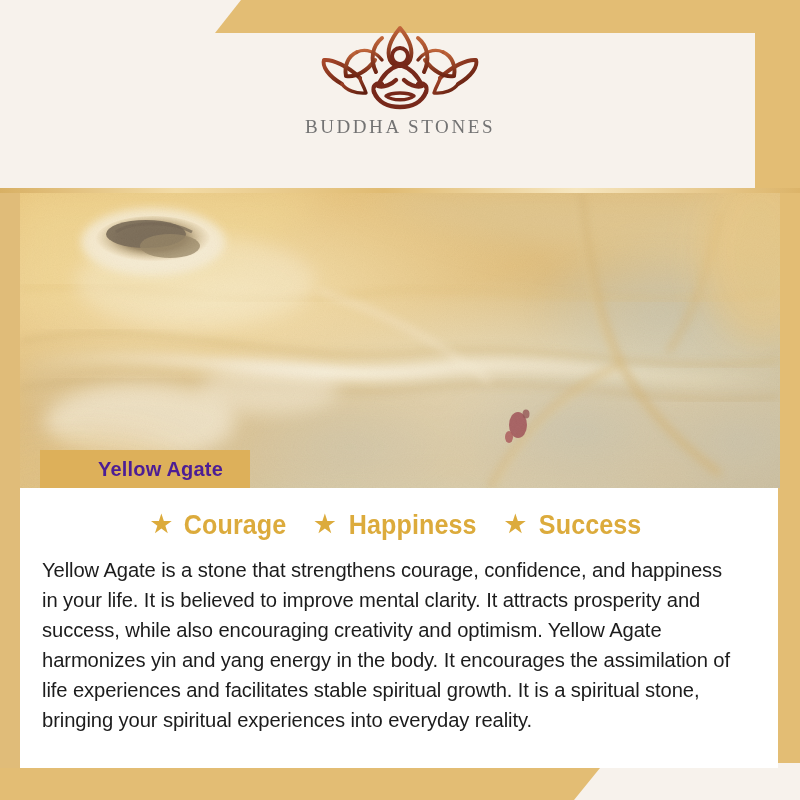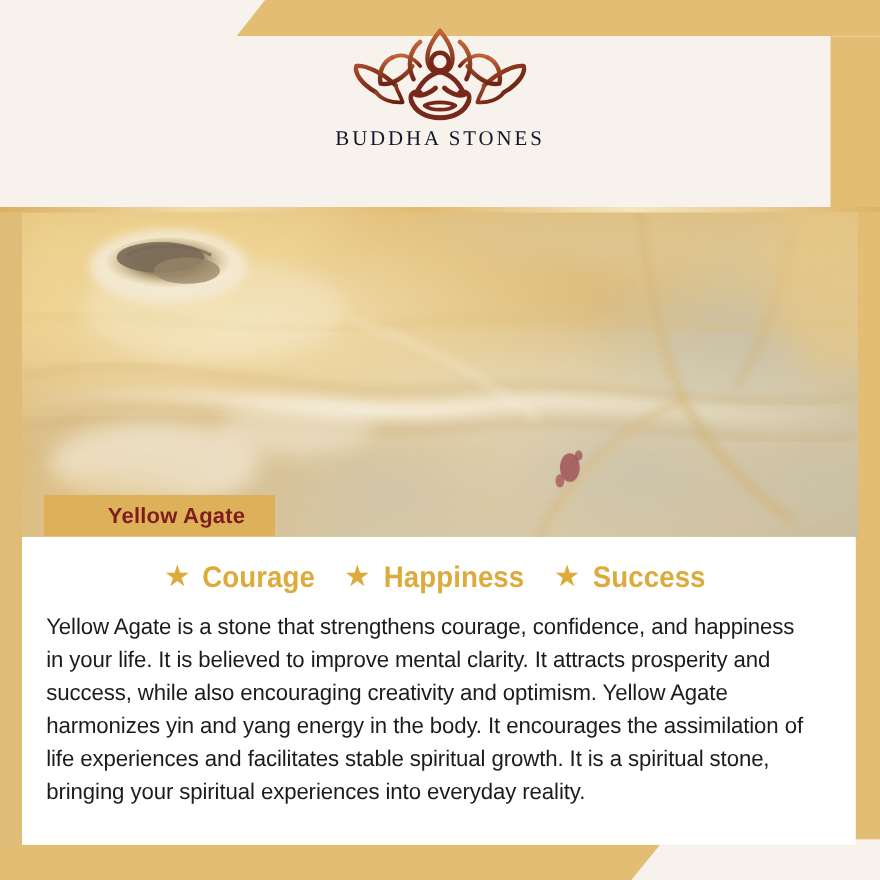--- a/index.html
+++ b/index.html
@@ -45,21 +45,21 @@
     z-index:4;
   }
   .logo-wrap{
     position:absolute;top:22px;left:0;width:800px;
     display:flex;flex-direction:column;align-items:center;
   }
   .logo-mark{width:176px;height:92px;display:block;}
   .brand-name{
     margin-top:2px;
     font-family:"Liberation Serif","DejaVu Serif",serif;
-    font-size:19px;letter-spacing:2.6px;color:#0f172a;
+    font-size:19px;letter-spacing:2.6px;color:#737373;
     font-weight:400;
   }
 
   .title-panel{
     position:absolute;top:138px;left:165px;width:470px;height:50px;
     background:linear-gradient(180deg,#fffdfb 0%,#fdf9f5 100%);
     display:flex;align-items:center;justify-content:center;
     z-index:5;
   }
   .title-text{
@@ -84,22 +84,22 @@
   .stone-frame svg{display:block;width:760px;height:296px;}
 
   .stone-label{
     position:absolute;left:20px;bottom:0;
     height:38px;width:210px;
     background:#ddb05a;
     display:flex;align-items:center;
     z-index:6;
   }
   .stone-label span{
-    color:#7f1d1d;font-size:20px;font-weight:bold;
-    padding-left:18px;letter-spacing:.2px;margin-left:40px;
+    color:#4c1d95;font-size:20px;font-weight:bold;
+    padding-left:58px;letter-spacing:.2px;
   }
 
   
   .content{
     position:absolute;top:488px;left:20px;width:758px;height:280px;
     background:#ffffff;
     z-index:3;
   }
   .content-inner{padding:22px 26px 0 22px;}
 

